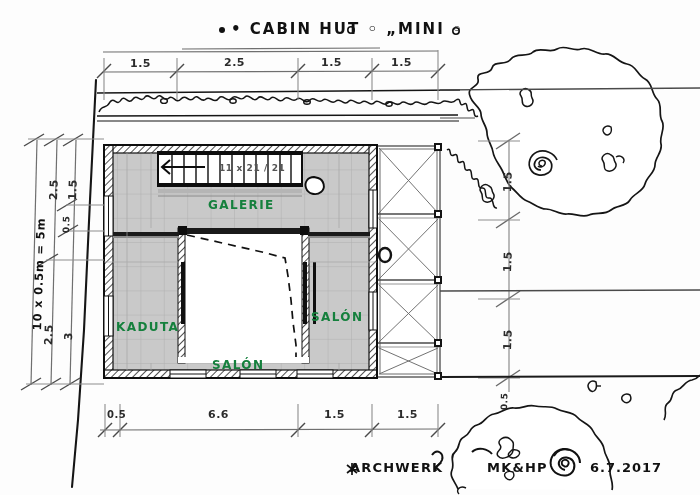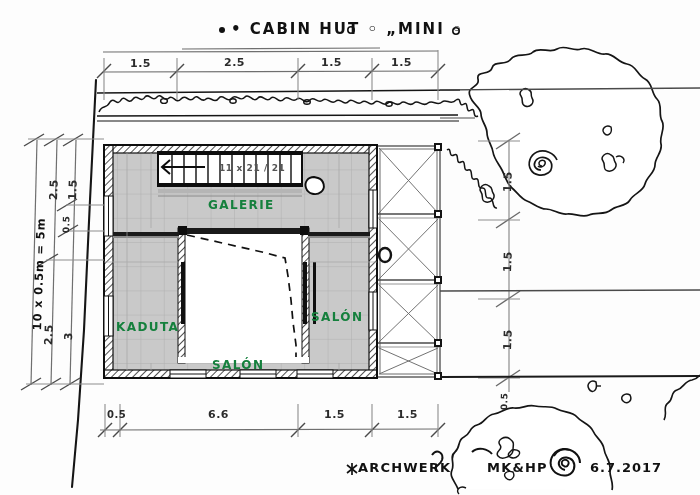--- a/index.html
+++ b/index.html
@@ -468,17 +468,17 @@
   <div class="lbl dim hand dimv" style="left:501px;top:350px;transform:rotate(-88deg);">1.5</div>
   <div class="lbl dim hand dimv" style="left:499px;top:410px;transform:rotate(-88deg);font-size:9px;">0.5</div>
 
   <div class="lbl room hand" style="left:208px;top:198px;">GALERIE</div>
   <div class="lbl room hand" style="left:116px;top:320px;">KADUTA</div>
   <div class="lbl room hand" style="left:311px;top:310px;">SALÓN</div>
   <div class="lbl room hand" style="left:212px;top:358px;">SALÓN</div>
 
   <div class="lbl stairnote hand" style="left:219px;top:163px;">11 x 21 / 21</div>
 
-  <div class="lbl sig hand" style="left:358px;top:460px;">ARCHWERK</div>
+  <div class="lbl sig hand" style="left:350px;top:460px;">ARCHWERK</div>
   <div class="lbl sig hand" style="left:487px;top:460px;">MK&amp;HP</div>
   <div class="lbl sigdate hand" style="left:590px;top:460px;">6.7.2017</div>
 
 </div>
 
 </body></html>

